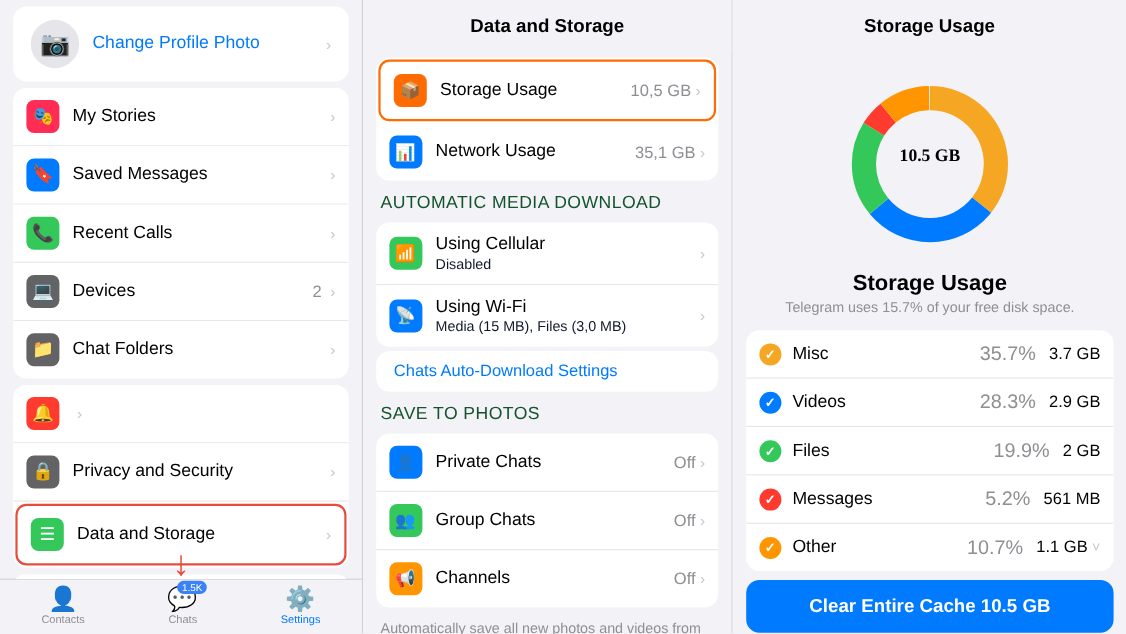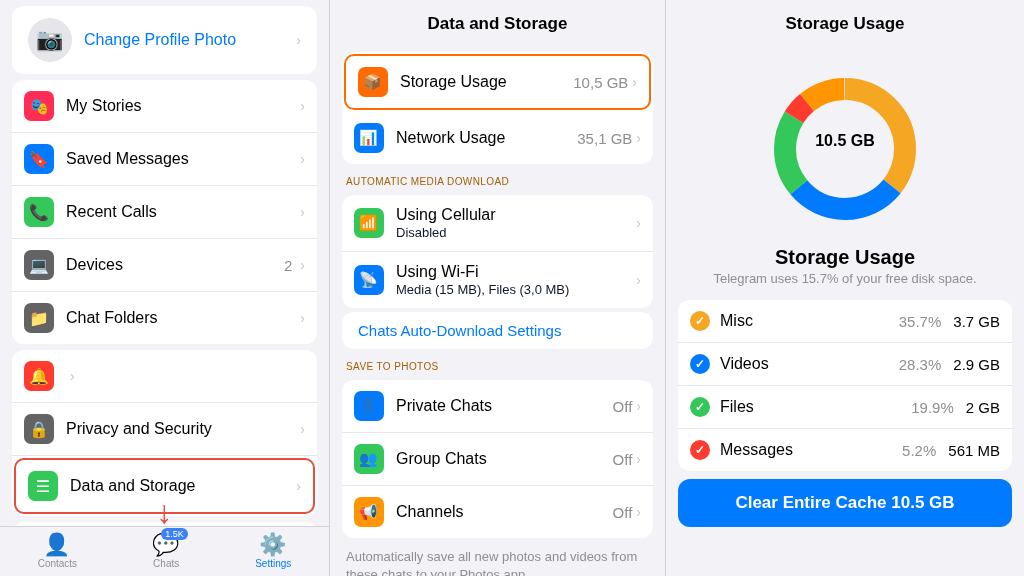--- a/index.html
+++ b/index.html
@@ -148,22 +148,22 @@
     .panel-title {
       font-size: 17px;
       font-weight: 600;
       color: #000;
       text-align: center;
       padding: 14px;
       background: #f2f2f7;
     }
 
     .section-header {
-      font-size: 10px;
-      color: #a16207;
+      font-size: 16px;
+      color: #14532d;
       text-transform: uppercase;
       padding: 8px 16px 4px;
       letter-spacing: 0.4px;
     }
 
     .p2-group {
       background: #fff;
       border-radius: 12px;
       margin: 4px 12px;
       overflow: hidden;
@@ -225,20 +225,21 @@
       flex: 1;
     }
 
     
     .donut-container {
       display: flex;
       justify-content: center;
       align-items: flex-start;
       padding: 16px 0 8px;
       position: relative;
+      font-family: Liberation Serif, serif;
     }
 
     .storage-title-section {
       text-align: center;
       padding: 4px 16px 8px;
     }
     .storage-title {
       font-size: 20px;
       font-weight: 700;
       color: #000;
@@ -272,21 +273,21 @@
       align-items: center;
       justify-content: center;
       font-size: 12px;
       color: #fff;
     }
     .dot-check::after {
       content: '✓';
       font-weight: bold;
     }
     .storage-name { flex: 1; font-size: 16px; }
-    .storage-pct { color: #8e8e93; font-size: 15px; margin-right: 12px; text-align: center; }
+    .storage-pct { color: #8e8e93; font-size: 18px; margin-right: 12px; text-align: center; }
     .storage-size { font-size: 15px; color: #000; }
     .chevron-small { color: #c7c7cc; margin-left: 4px; font-size: 13px; }
 
     .clear-cache-btn {
       background: #007aff;
       color: #fff;
       font-size: 17px;
       font-weight: 600;
       text-align: center;
       padding: 14px;
@@ -558,18 +559,27 @@
         <span class="storage-name">Files</span>
         <span class="storage-pct">19.9%</span>
         <span class="storage-size">2 GB</span>
       </div>
       <div class="storage-row">
         <div class="dot dot-check" style="background:#ff3b30"></div>
         <span class="storage-name">Messages</span>
         <span class="storage-pct">5.2%</span>
         <span class="storage-size">561 MB</span>
       </div>
+      <div class="storage-row" style="position:relative;">
+        <div class="dot dot-check" style="background:#ff9500"></div>
+        <span class="storage-name">Other</span>
+        <span class="storage-pct">10.7%</span>
+        <span class="storage-size">1.1 GB</span>
+        <span class="chevron-small">˅</span>
+
+        <div style="position:absolute; right:-10px; top:30px; color:#e74c3c; font-size:24px; pointer-events:none; z-index:5;">↓</div>
+      </div>
     </div>
 
     <div class="clear-cache-btn"><span>Clear Entire Cache 10.5 GB</span></div>
 
   </div>
 </div>
 
 </body></html>

